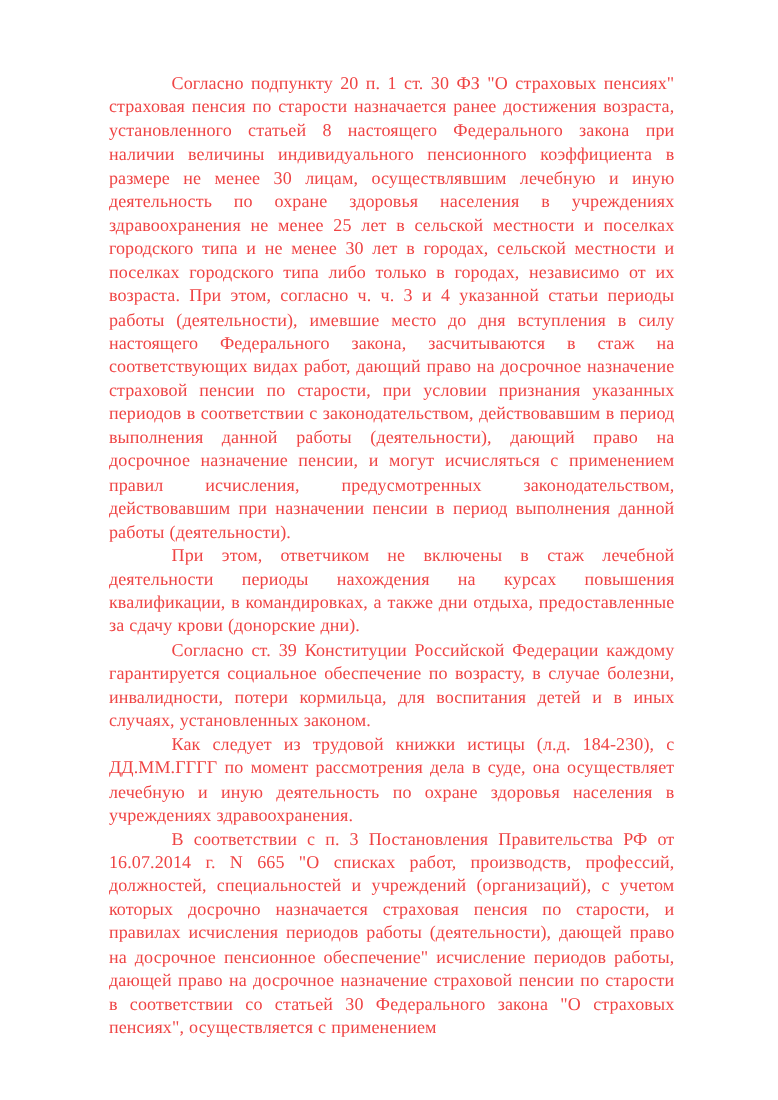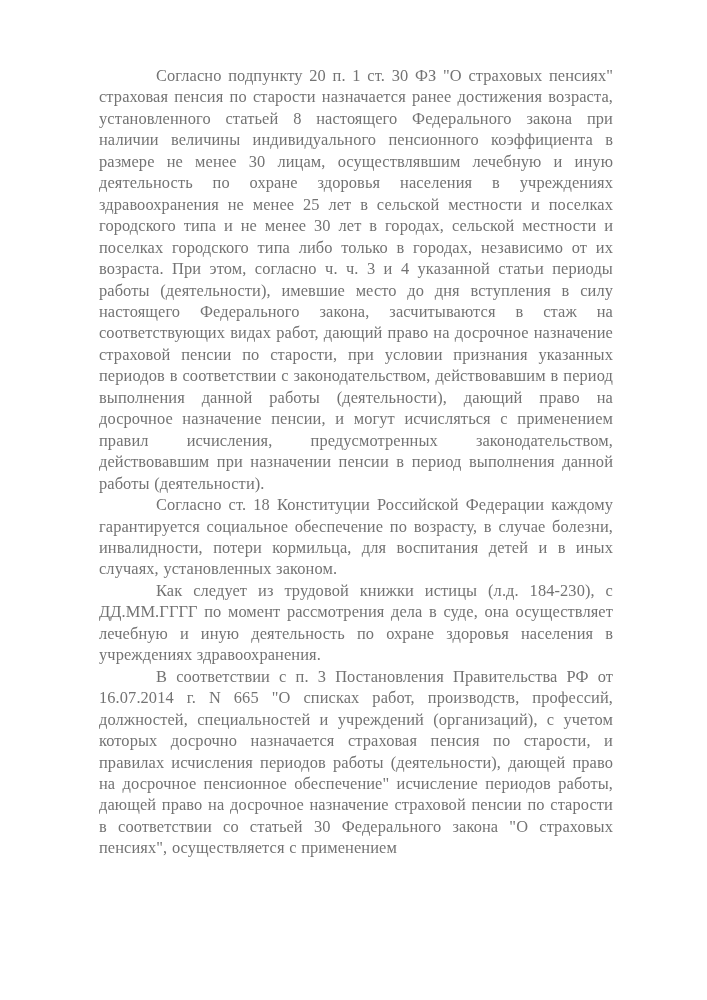--- a/index.html
+++ b/index.html
@@ -13,35 +13,36 @@
     width: 707px;
     height: 1000px;
     background: #ffffff;
     padding: 65px 94px 0 99px;
     overflow: hidden;
   }
   .doc-text {
     font-family: "Liberation Serif", "DejaVu Serif", serif;
     font-size: 16.4px;
     line-height: 21.45px;
-    color: #737373;
+    color: #ef4444;
     letter-spacing: 0.1px;
   }
   .para {
     margin: 0;
     padding: 0;
     text-align: justify;
     text-align-last: left;
     text-indent: 57px;
     word-spacing: 0.4px;
     hyphens: none;
     -webkit-hyphens: none;
   }
 </style>
 </head>
 <body>
 
 <div class="page doc-text">
   <p class="para">Согласно подпункту 20 п. 1 ст. 30 ФЗ "О страховых пенсиях" страховая пенсия по старости назначается ранее достижения возраста, установленного статьей 8 настоящего Федерального закона при наличии величины индивидуального пенсионного коэффициента в размере не менее 30 лицам, осуществлявшим лечебную и иную деятельность по охране здоровья населения в учреждениях здравоохранения не менее 25 лет в сельской местности и поселках городского типа и не менее 30 лет в городах, сельской местности и поселках городского типа либо только в городах, независимо от их возраста. При этом, согласно ч. ч. 3 и 4 указанной статьи периоды работы (деятельности), имевшие место до дня вступления в силу настоящего Федерального закона, засчитываются в стаж на соответствующих видах работ, дающий право на досрочное назначение страховой пенсии по старости, при условии признания указанных периодов в соответствии с законодательством, действовавшим в период выполнения данной работы (деятельности), дающий право на досрочное назначение пенсии, и могут исчисляться с применением правил исчисления, предусмотренных законодательством, действовавшим при назначении пенсии в период выполнения данной работы (деятельности).</p>
-  <p class="para">Согласно ст. 18 Конституции Российской Федерации каждому гарантируется социальное обеспечение по возрасту, в случае болезни, инвалидности, потери кормильца, для воспитания детей и в иных случаях, установленных законом.</p>
+  <p class="para">При этом, ответчиком не включены в стаж лечебной деятельности периоды нахождения на курсах повышения квалификации, в командировках, а также дни отдыха, предоставленные за сдачу крови (донорские дни).</p>
+  <p class="para">Согласно ст. 39 Конституции Российской Федерации каждому гарантируется социальное обеспечение по возрасту, в случае болезни, инвалидности, потери кормильца, для воспитания детей и в иных случаях, установленных законом.</p>
   <p class="para">Как следует из трудовой книжки истицы (л.д. 184-230), с ДД.ММ.ГГГГ по момент рассмотрения дела в суде, она осуществляет лечебную и иную деятельность по охране здоровья населения в учреждениях здравоохранения.</p>
   <p class="para">В соответствии с п. 3 Постановления Правительства РФ от 16.07.2014 г. N 665 "О списках работ, производств, профессий, должностей, специальностей и учреждений (организаций), с учетом которых досрочно назначается страховая пенсия по старости, и правилах исчисления периодов работы (деятельности), дающей право на досрочное пенсионное обеспечение" исчисление периодов работы, дающей право на досрочное назначение страховой пенсии по старости в соответствии со статьей 30 Федерального закона "О страховых пенсиях", осуществляется с применением</p>
 </div>
 
 </body></html>

